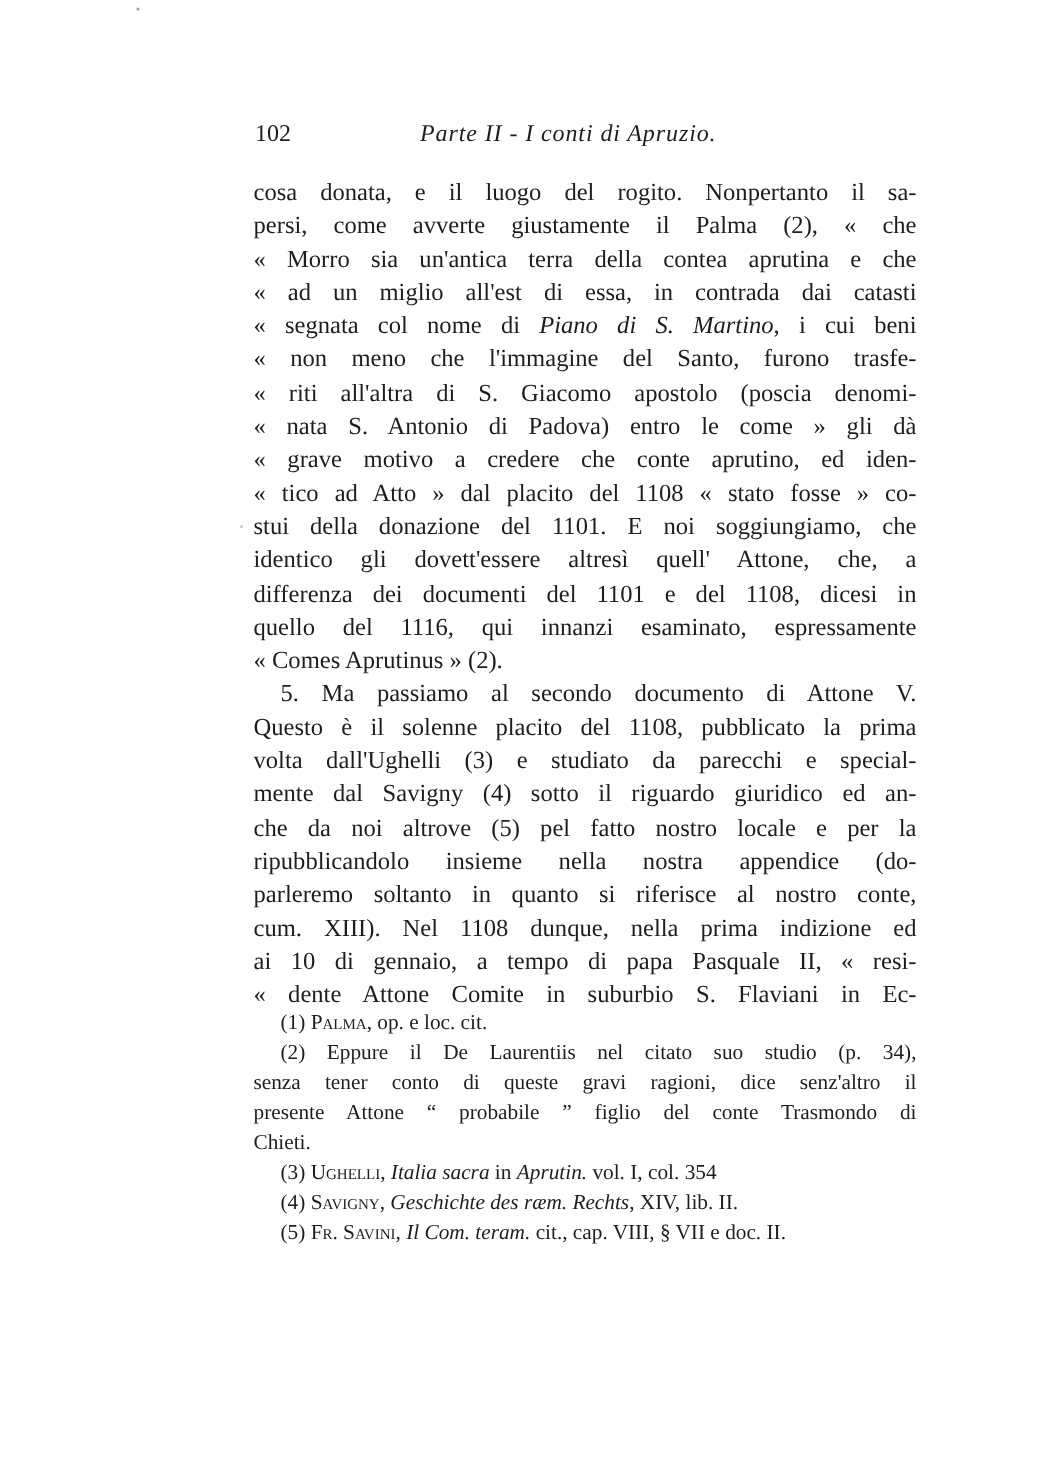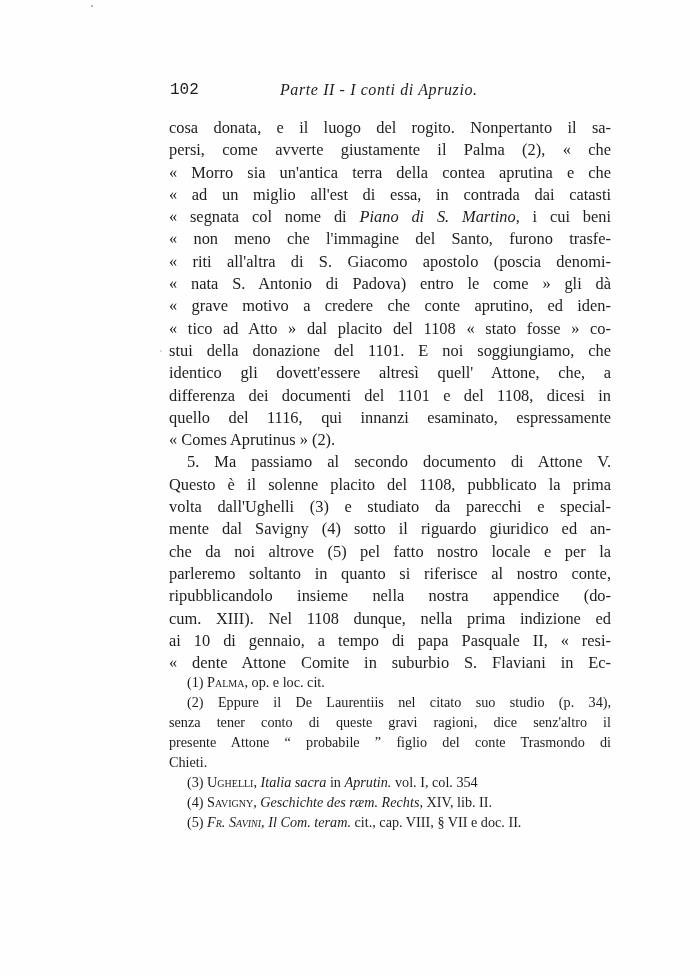--- a/index.html
+++ b/index.html
@@ -3,21 +3,21 @@
   <meta charset="utf-8">
   <style>
     html, body { margin: 0; padding: 0; }
     body {
       width: 700px; height: 976px; background: #fefefe; position: relative; overflow: hidden;
       font-family: "DejaVu Serif", "Liberation Serif", serif; color: #1d1d1d;
     }
     .speck { position: absolute; left: 91px; top: 5px; width: 2px; height: 2px; background: #999; border-radius: 1px; }
     .speck2 { position: absolute; left: 160px; top: 350px; width: 2px; height: 2px; background: #ccc; border-radius: 1px; }
     .header { position: absolute; top: 81px; left: 170px; width: 440px; height: 22px; font-size: 15px; }
-    .page-num { position: absolute; left: 0; top: 0; font-family: Liberation Mono, monospace; font-size: 16px; }
+    .page-num { position: absolute; left: 0; top: 0; font-family: Liberation Serif, serif; font-size: 16px; }
     .running-title { position: absolute; left: 110px; top: 0; font-style: italic; font-family: "Liberation Serif", serif; font-size: 16px; letter-spacing: 0.6px; }
     .body-text { position: absolute; left: 169px; top: 117px; width: 442px; }
     .line {
       height: 22.3px; line-height: 22.3px; font-family: Liberation Serif, serif; font-size: 16.4px;
       text-align: justify; text-align-last: justify; white-space: nowrap; overflow: visible;
     }
     .line.last { text-align-last: left; }
     .line.indent { padding-left: 18px; }
     .line span.inner { display: inline-block; width: 100%; text-align: justify; text-align-last: justify; white-space: normal; }
     .line.last span.inner { text-align-last: left; }
@@ -57,29 +57,29 @@
     <div class="line"><span class="inner">stui della donazione del 1101. E noi soggiungiamo, che</span></div>
     <div class="line"><span class="inner">identico gli dovett'essere altresì quell' Attone, che, a</span></div>
     <div class="line"><span class="inner">differenza dei documenti del 1101 e del 1108, dicesi in</span></div>
     <div class="line"><span class="inner">quello del 1116, qui innanzi esaminato, espressamente</span></div>
     <div class="line last"><span class="inner">« Comes Aprutinus » (2).</span></div>
     <div class="line indent"><span class="inner">5. Ma passiamo al secondo documento di Attone V.</span></div>
     <div class="line"><span class="inner">Questo è il solenne placito del 1108, pubblicato la prima</span></div>
     <div class="line"><span class="inner">volta dall'Ughelli (3) e studiato da parecchi e special-</span></div>
     <div class="line"><span class="inner">mente dal Savigny (4) sotto il riguardo giuridico ed an-</span></div>
     <div class="line"><span class="inner">che da noi altrove (5) pel fatto nostro locale e per la</span></div>
+    <div class="line"><span class="inner">ripubblicandolo insieme nella nostra appendice (do-</span></div>
     <div class="line"><span class="inner">parleremo soltanto in quanto si riferisce al nostro conte,</span></div>
-    <div class="line"><span class="inner">ripubblicandolo insieme nella nostra appendice (do-</span></div>
     <div class="line"><span class="inner">cum. XIII). Nel 1108 dunque, nella prima indizione ed</span></div>
     <div class="line"><span class="inner">ai 10 di gennaio, a tempo di papa Pasquale II, « resi-</span></div>
     <div class="line"><span class="inner">« dente Attone Comite in suburbio S. Flaviani in Ec-</span></div>
   </div>
 
 <div class="footnotes">
   <div class="fn-line indent last"><span class="inner"><span>(1)</span> <span style="font-variant: small-caps;">Palma</span><span>, op. e loc. cit.</span></span></div>
   <div class="fn-line indent"><span class="inner">(2) Eppure il De Laurentiis nel citato suo studio (p. 34),</span></div>
   <div class="fn-line"><span class="inner">senza tener conto di queste gravi ragioni, dice senz'altro il</span></div>
   <div class="fn-line"><span class="inner">presente Attone “ probabile ” figlio del conte Trasmondo di</span></div>
   <div class="fn-line last"><span class="inner">Chieti.</span></div>
   <div class="fn-line indent last"><span class="inner"><span>(3)</span> <span style="font-variant: small-caps;">Ughelli</span><span>, </span><i>Italia sacra</i><span> in </span><i>Aprutin.</i><span> vol. I, col. 354</span></span></div>
   <div class="fn-line indent last"><span class="inner"><span>(4)</span> <span style="font-variant: small-caps;">Savigny</span><span>, </span><i>Geschichte des ræm. Rechts</i><span>, XIV, lib. II.</span></span></div>
-  <div class="fn-line indent last"><span class="inner"><span>(5)</span> <span style="font-variant: small-caps; font-style: italic;">Fr. Savini</span><span>, </span><i>Il Com. teram.</i><span> cit., cap. VIII, § VII e doc. II.</span></span></div>
+  <div class="fn-line indent last"><span class="inner"><span>(5)</span> <span style="font-variant: small-caps;">Fr. Savini</span><span>, </span><i>Il Com. teram.</i><span> cit., cap. VIII, § VII e doc. II.</span></span></div>
 </div>
 
 </body></html>

